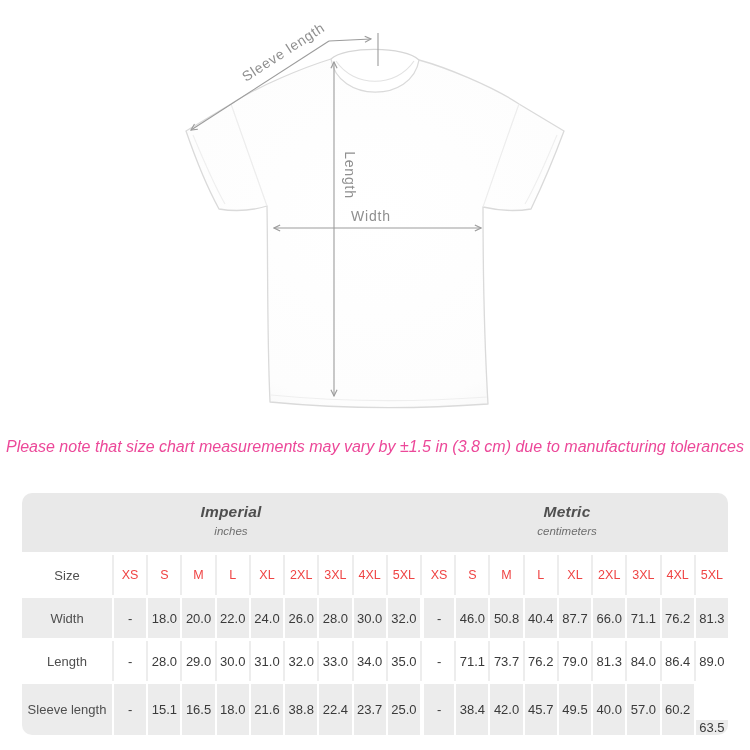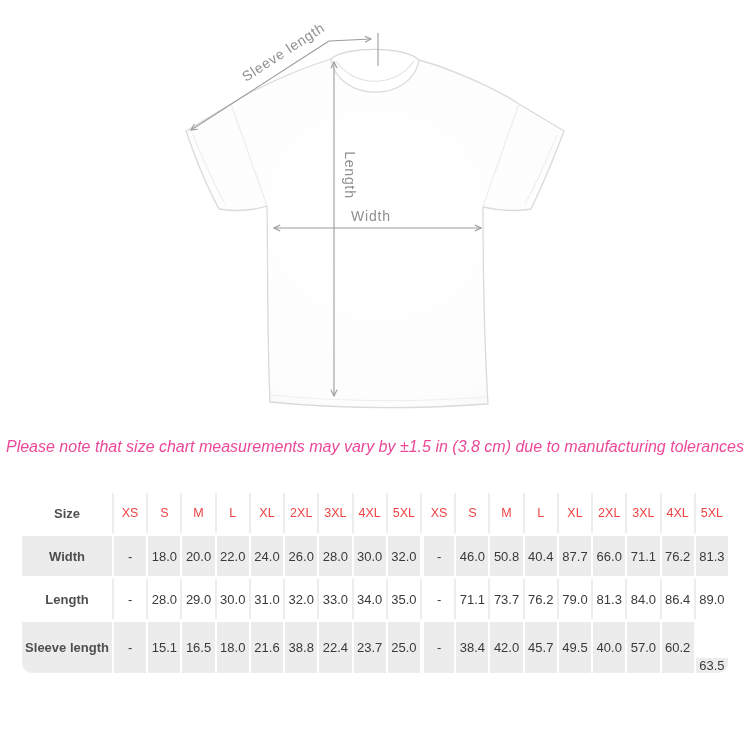--- a/index.html
+++ b/index.html
@@ -24,21 +24,21 @@
 
   .size-grid{display:flex;flex-direction:column;gap:3px;}
   .trow{display:grid;grid-template-columns:90px repeat(18,1fr);column-gap:2px;height:40px;}
   .cell{display:flex;align-items:center;justify-content:center;box-sizing:border-box;white-space:nowrap;}
   .r-gray .cell{background:#ececec;}
   .r-white .cell{background:#ffffff;box-shadow:2px 0 0 0 #ededed;}
   .r-white .cell:last-child{box-shadow:none;}
   .mstart{border-left:2px solid #ffffff;}
   .r-last .cell:first-child{border-bottom-left-radius:10px;}
   .r-last .cell:last-child{border-bottom-right-radius:10px;margin-top:36px;}
-  .lbl{font-weight:bold;font-size:13px;color:#4f4f4f;}
+  .lbl{font-weight:normal;font-size:13px;color:#4f4f4f;}
   .sz{font-weight:normal;font-size:12.5px;color:#ef4444;text-align:right;}
   .val{font-size:13px;color:#3a3a3a;}
 
   
   .diagram{position:absolute;top:0;left:0;}
 </style>
 </head>
 <body>
 
 <div class="canvas">
@@ -81,20 +81,30 @@
     <g font-size="14" fill="#8f8f8f" letter-spacing="0.8">
       <text x="286" y="56" text-anchor="middle" transform="rotate(-33 286 56)">Sleeve length</text>
       <text x="345" y="175" text-anchor="middle" transform="rotate(90 345 175)">Length</text>
       <text x="371" y="221" text-anchor="middle">Width</text>
     </g>
   </svg>
 
   <div class="page-note">Please note that size chart measurements may vary by ±1.5 in (3.8 cm) due to manufacturing tolerances</div>
 
   <div class="size-table">
+    <div class="unit-band">
+      <div class="unit-group ug-imperial">
+        <div class="g-label">Imperial</div>
+        <div class="g-unit">inches</div>
+      </div>
+      <div class="unit-group ug-metric">
+        <div class="g-label">Metric</div>
+        <div class="g-unit">centimeters</div>
+      </div>
+    </div>
     <div class="size-grid">
         <div class="trow r-white">
           <div class="cell lbl">Size</div>
           <div class="cell sz">XS</div>
           <div class="cell sz">S</div>
           <div class="cell sz">M</div>
           <div class="cell sz">L</div>
           <div class="cell sz">XL</div>
           <div class="cell sz">2XL</div>
           <div class="cell sz">3XL</div>

